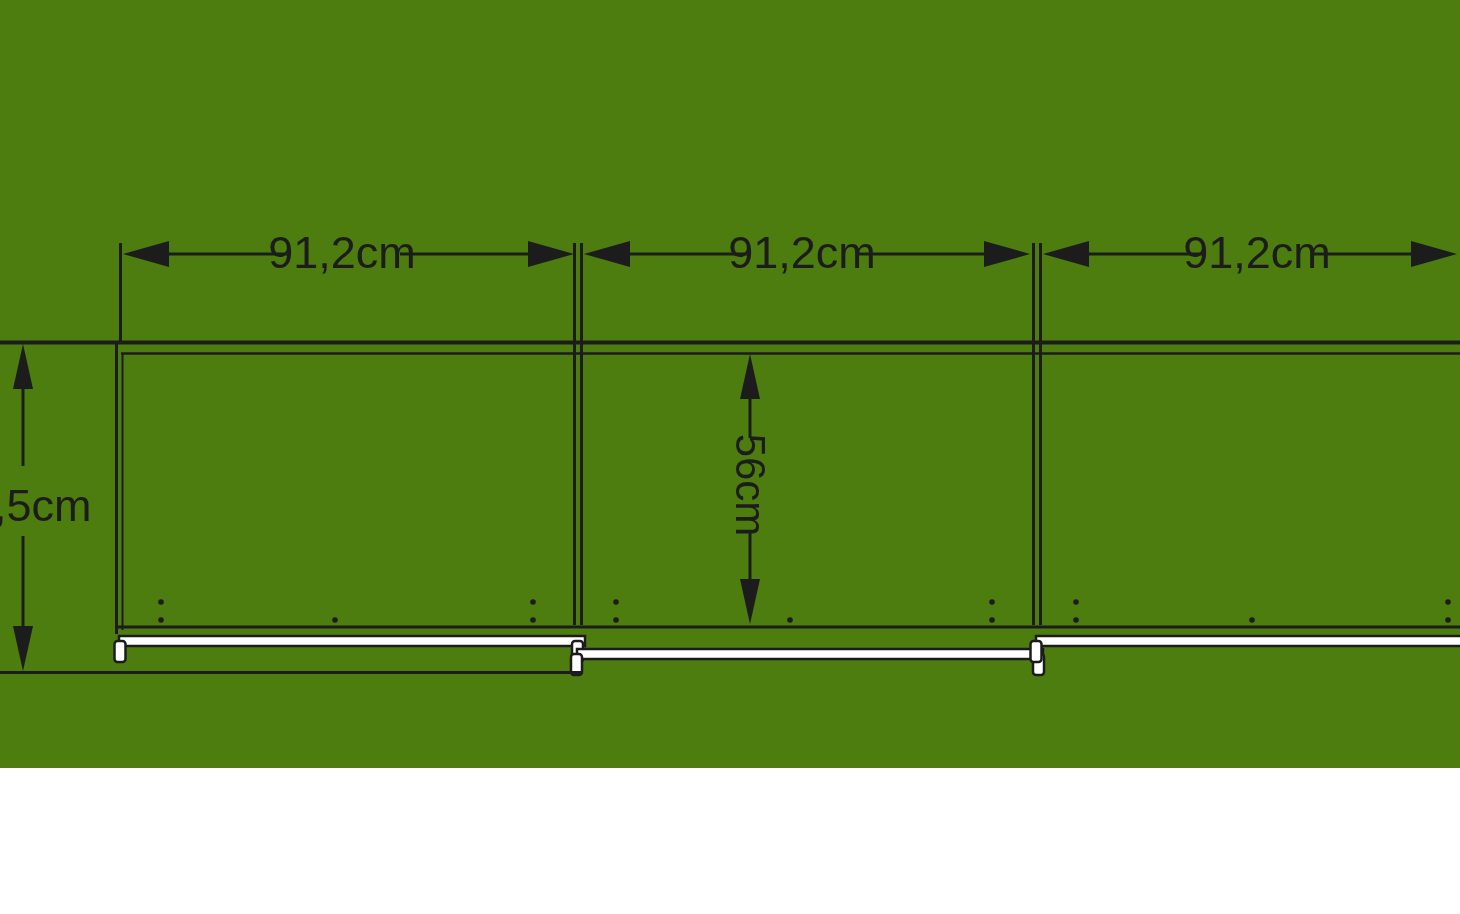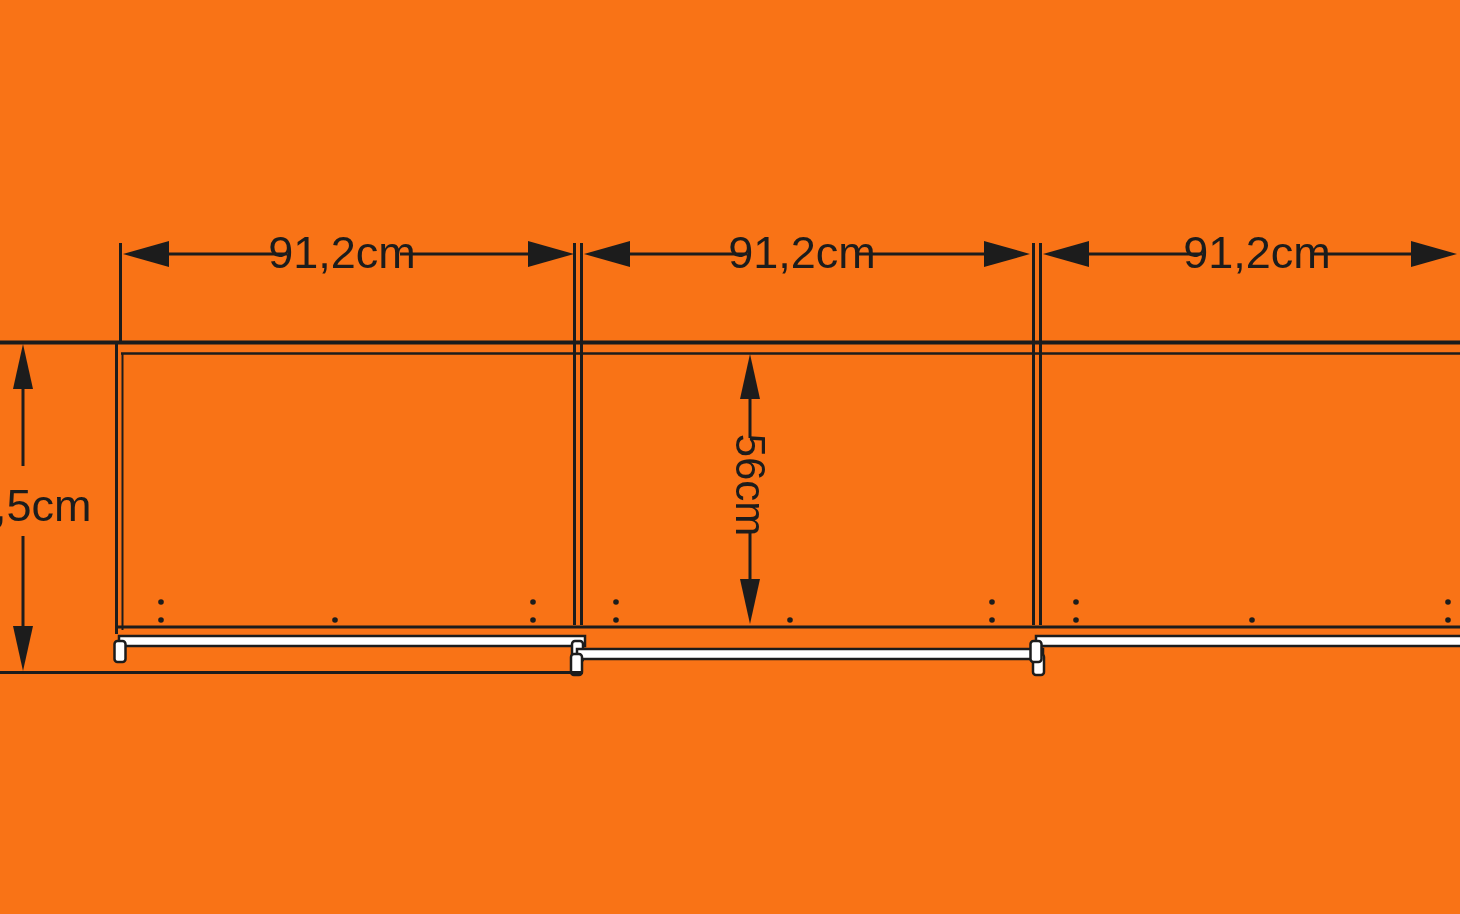--- a/index.html
+++ b/index.html
@@ -3,22 +3,22 @@
 <meta charset="utf-8">
 <style>
   html, body {
     margin: 0;
     padding: 0;
     background: #ffffff;
   }
   .stage {
     position: relative;
     width: 1460px;
-    height: 914px;
-    background: #f97316;
+    height: 768px;
+    background: #4d7c0f;
     overflow: hidden;
     font-family: "Liberation Sans", "DejaVu Sans", sans-serif;
   }
   svg text {
     font-family: "Liberation Sans", "DejaVu Sans", sans-serif;
     font-size: 45px;
     fill: #1c1c1c;
   }
   svg .rot-label {
     font-size: 42px;

